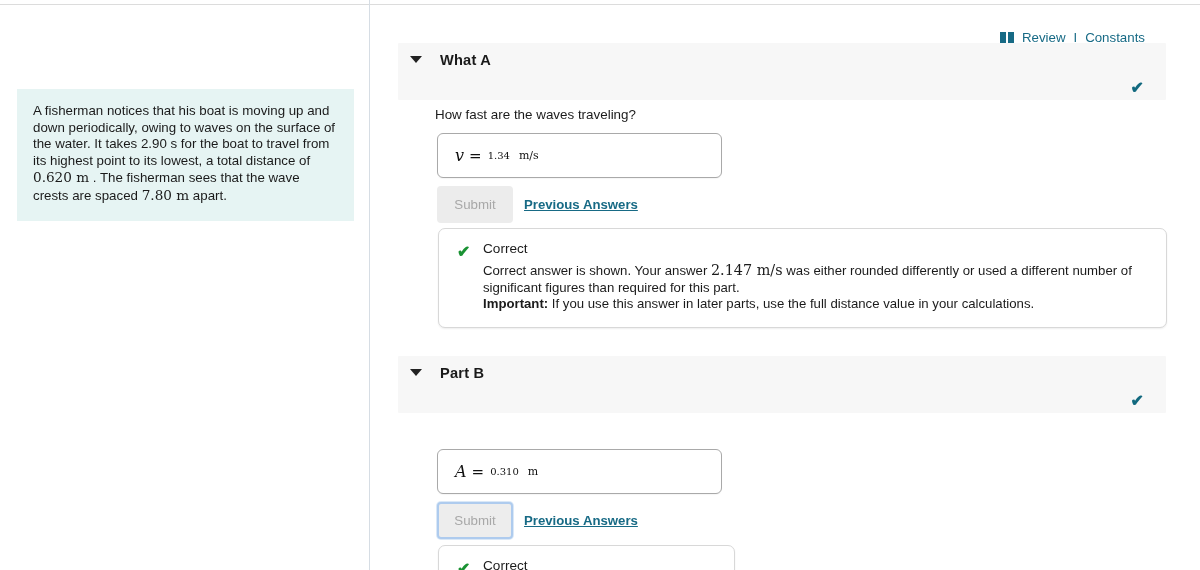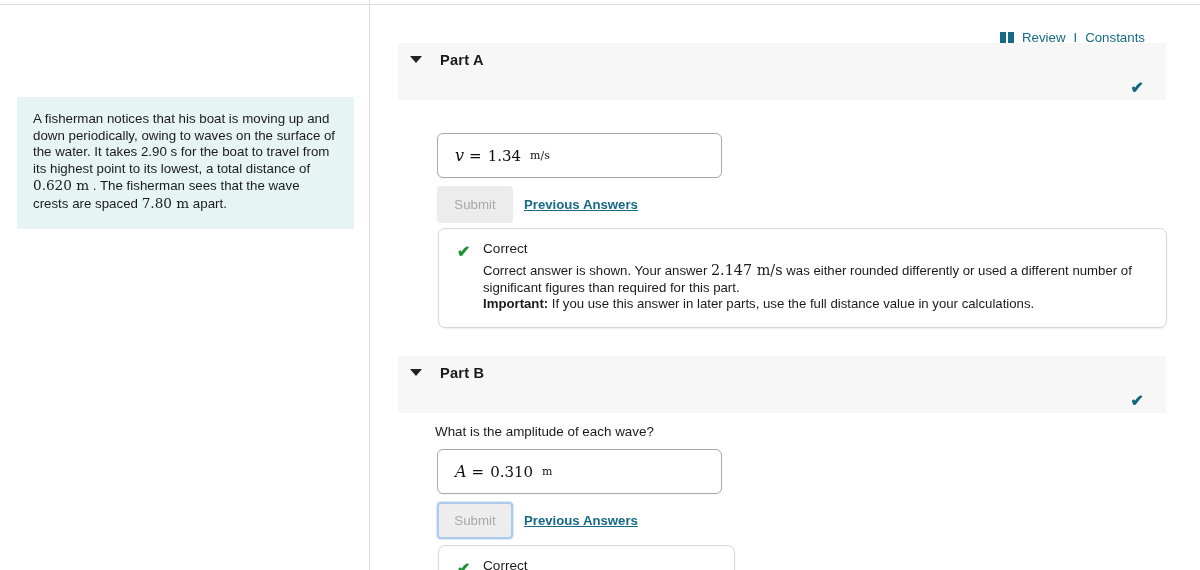--- a/index.html
+++ b/index.html
@@ -18,21 +18,21 @@
     background: #dcdcdc;
   }
 
   
   .pane-divider {
     position: absolute; left: 369px; top: 0; width: 1px; height: 570px;
     background: #d6dde4;
   }
 
   
-  .left-pane { position: absolute; left: 0; top: 12px; width: 369px; height: 550px; }
+  .left-pane { position: absolute; left: 0; top: 4px; width: 369px; height: 550px; }
   .problem-box {
     position: absolute; left: 17px; top: 85px; width: 337px;
     background: #e6f4f3;
     padding: 14px 18px 16px 16px;
     font-size: 13.3px;
     line-height: 16.6px;
     color: #1b1b1b;
   }
   .problem-box .mathunit {
     font-family: "DejaVu Serif", "Liberation Serif", serif;
@@ -104,21 +104,21 @@
   .answer-box .sym {
     font-family: "DejaVu Serif", "Liberation Serif", serif;
     font-style: italic; font-size: 16px; color: #111;
   }
   .answer-box .eq {
     font-family: "DejaVu Serif", "Liberation Serif", serif;
     font-size: 15px; color: #111; margin: 0 6px 0 5px;
   }
   .answer-box .num {
     font-family: "DejaVu Serif", "Liberation Serif", serif;
-    font-size: 15px; color: #111;
+    font-size: 10px; color: #111;
   }
   .answer-box .unit {
     font-family: "DejaVu Serif", "Liberation Serif", serif;
     font-size: 11px; color: #111; margin-left: 9px;
   }
 
   
   .submit-row { position: absolute; left: 67px; display: flex; align-items: center; }
   .submit-btn {
     width: 76px; height: 37px;
@@ -189,24 +189,25 @@
           <i class="l"></i>
           <i class="r"></i>
         </span>
       <span class="toplink">Review</span>
       <span class="toplink-sep">I</span>
       <span class="toplink">Constants</span>
     </div>
 
     <div class="part-band" style="top:31px; height:57px;">
       <span class="caret"></span>
-      <span class="part-title">Part A</span>
+      <span class="part-title">What A</span>
       <span class="band-check">✔</span>
     </div>
 
+    <div class="question" style="top:95px;">How fast are the waves traveling?</div>
 
     <div class="answer-box" style="left:67px; top:121px;">
       <span class="sym">v</span>
       <span class="eq">=</span>
       <span class="num">1.34</span>
       <span class="unit">m/s</span>
     </div>
 
     <div class="submit-row" style="top:174px;">
       <div class="submit-btn">Submit</div>
@@ -221,21 +222,20 @@
         <b>Important:</b><span> If you use this answer in later parts, use the full distance value in your calculations.</span>
       </div>
     </div>
 
     <div class="part-band" style="top:344px; height:57px;">
       <span class="caret"></span>
       <span class="part-title">Part B</span>
       <span class="band-check">✔</span>
     </div>
 
-    <div class="question" style="top:412px;">What is the amplitude of each wave?</div>
 
     <div class="answer-box" style="left:67px; top:437px;">
       <span class="sym">A</span>
       <span class="eq">=</span>
       <span class="num">0.310</span>
       <span class="unit">m</span>
     </div>
 
     <div class="submit-row" style="top:490px;">
       <div class="submit-btn focused">Submit</div>

